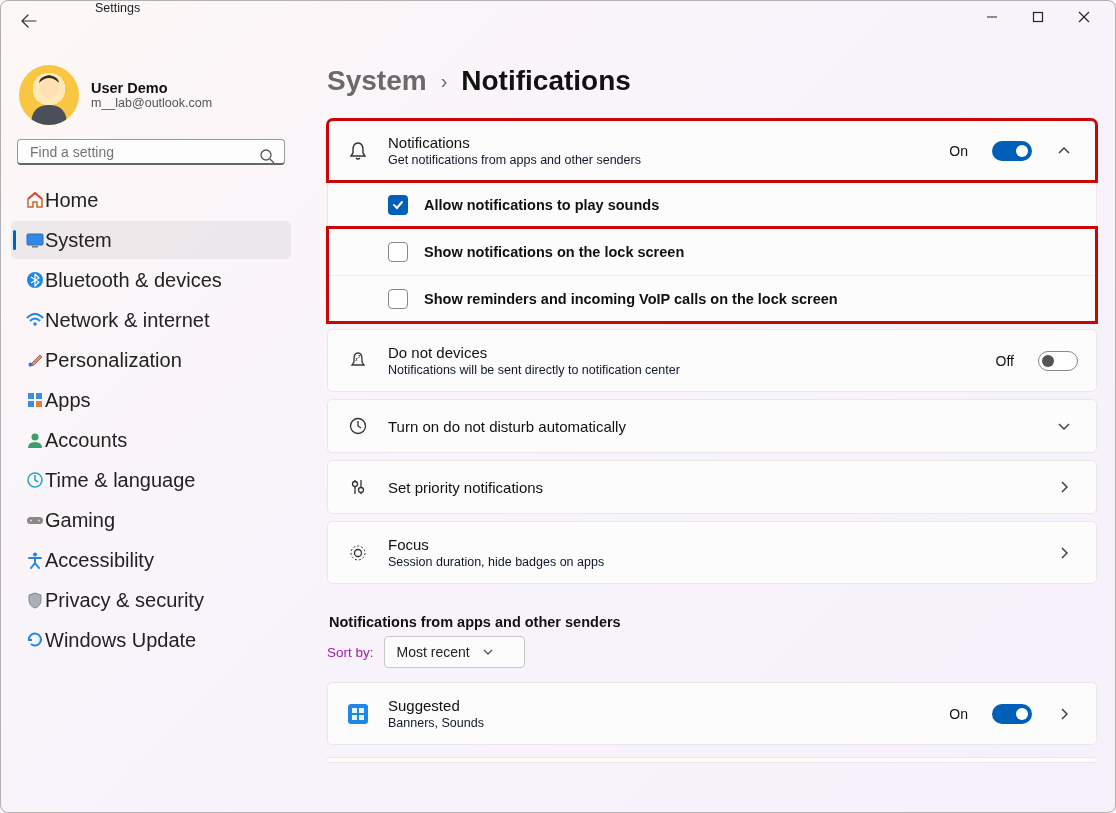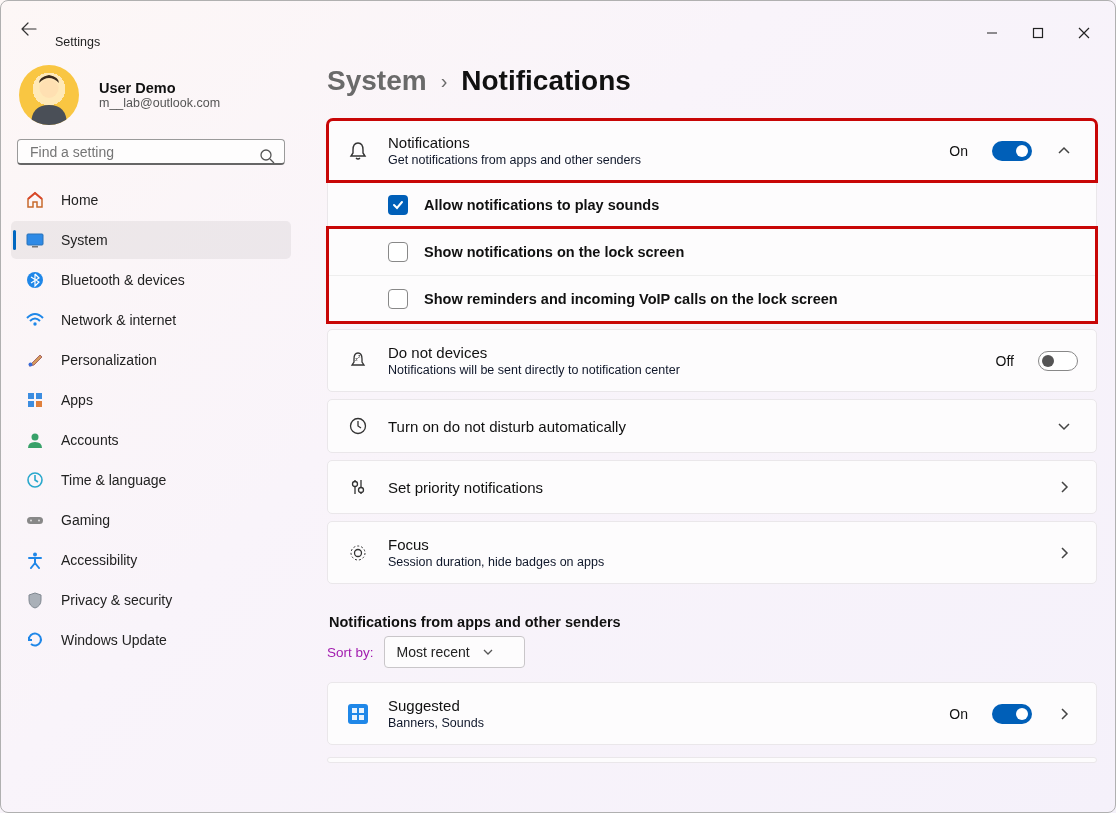--- a/index.html
+++ b/index.html
@@ -1,38 +1,38 @@
 <!DOCTYPE html>
 <html><head>
 <meta charset="utf-8">
 <style>
   * { box-sizing: border-box; margin: 0; padding: 0; font-family: "Segoe UI", sans-serif; }
   body { width: 1116px; height: 813px; background: linear-gradient(135deg, #fdf7f6 0%, #f9f4fa 40%, #f5f1fa 100%); overflow: hidden; border: 1px solid #b0b0b0; border-radius: 8px; position: relative; }
 
-  .titlebar { display: flex; align-items: flex-end; height: 48px; padding: 0 8px; }
+  .titlebar { display: flex; align-items: flex-start; height: 48px; padding: 0 8px; gap: 40px; }
   .back-btn { width: 40px; height: 40px; display:flex; align-items:center; justify-content:center; border:none; background:transparent; cursor:pointer; }
   .app-title { font-size: 12.5px; color:#222; margin-left: 6px; }
   .win-controls { margin-left: auto; display:flex; }
   .win-btn { width: 46px; height: 32px; display:flex; align-items:center; justify-content:center; border:none; background:transparent; cursor:pointer; }
 
   .content { display:flex; height: calc(100% - 48px); }
 
   .sidebar { width: 300px; flex-shrink:0; padding: 10px 10px 0 10px; display:flex; flex-direction:column; }
-  .user-row { display:flex; align-items:center; gap:20px; padding: 6px 8px 14px 8px; }
+  .user-row { display:flex; align-items:center; gap:12px; padding: 6px 8px 14px 8px; }
   .avatar { width: 60px; height: 60px; border-radius:50%; background: radial-gradient(circle at 50% 40%, #ffe9b8 0 35%, #f9c642 35% 100%); display:flex; align-items:center; justify-content:center; overflow:hidden; position:relative; }
   .avatar svg { width:60px; height:60px; }
   .user-name { font-size: 14.5px; font-weight:600; color:#111; }
   .user-email { font-size: 12.5px; color:#555; }
 
   .search-wrap { position:relative; margin: 0 6px 16px 6px; }
   .search-input { width:100%; height:26px; border:1px solid #9a9a9a; border-bottom: 2px solid #666; border-radius:4px; background: rgba(255,255,255,0.75); padding: 0 36px 0 12px; font-size: 14px; color:#555; }
   .search-icon-btn { position:absolute; right:6px; top:5px; width:24px; height:24px; border:none; background:transparent; display:flex; align-items:center; justify-content:center; }
 
   .nav { display:flex; flex-direction:column; gap:2px; }
-  .nav-item { height:38px; display:flex; align-items:center; gap:16px; padding: 0 10px 0 14px; border-radius:5px; cursor:pointer; font-size:14px; color:#222; }
+  .nav-item { height:38px; display:flex; align-items:center; gap:0; padding: 0 10px 0 14px; border-radius:5px; cursor:pointer; font-size:20px; color:#222; }
   .nav-item.selected { background: rgba(0,0,0,0.055); position:relative; }
   .nav-item.selected::before { content:""; position:absolute; left:2px; top:9px; bottom:9px; width:3px; border-radius:2px; background:#0067c0; }
   .nav-icon { width:20px; height:20px; display:flex; align-items:center; justify-content:center; }
 
   .main { flex:1; padding: 16px 18px 0 26px; overflow-y:auto; }
   .crumbs { display:flex; align-items:center; gap: 14px; margin-bottom: 22px; }
   .crumb-parent { font-size: 28px; font-weight:600; color:#6a6a6a; }
   .crumb-sep { font-size: 20px; color:#6a6a6a; }
   .crumb-child { font-size: 28px; font-weight:600; color:#111; }
 

